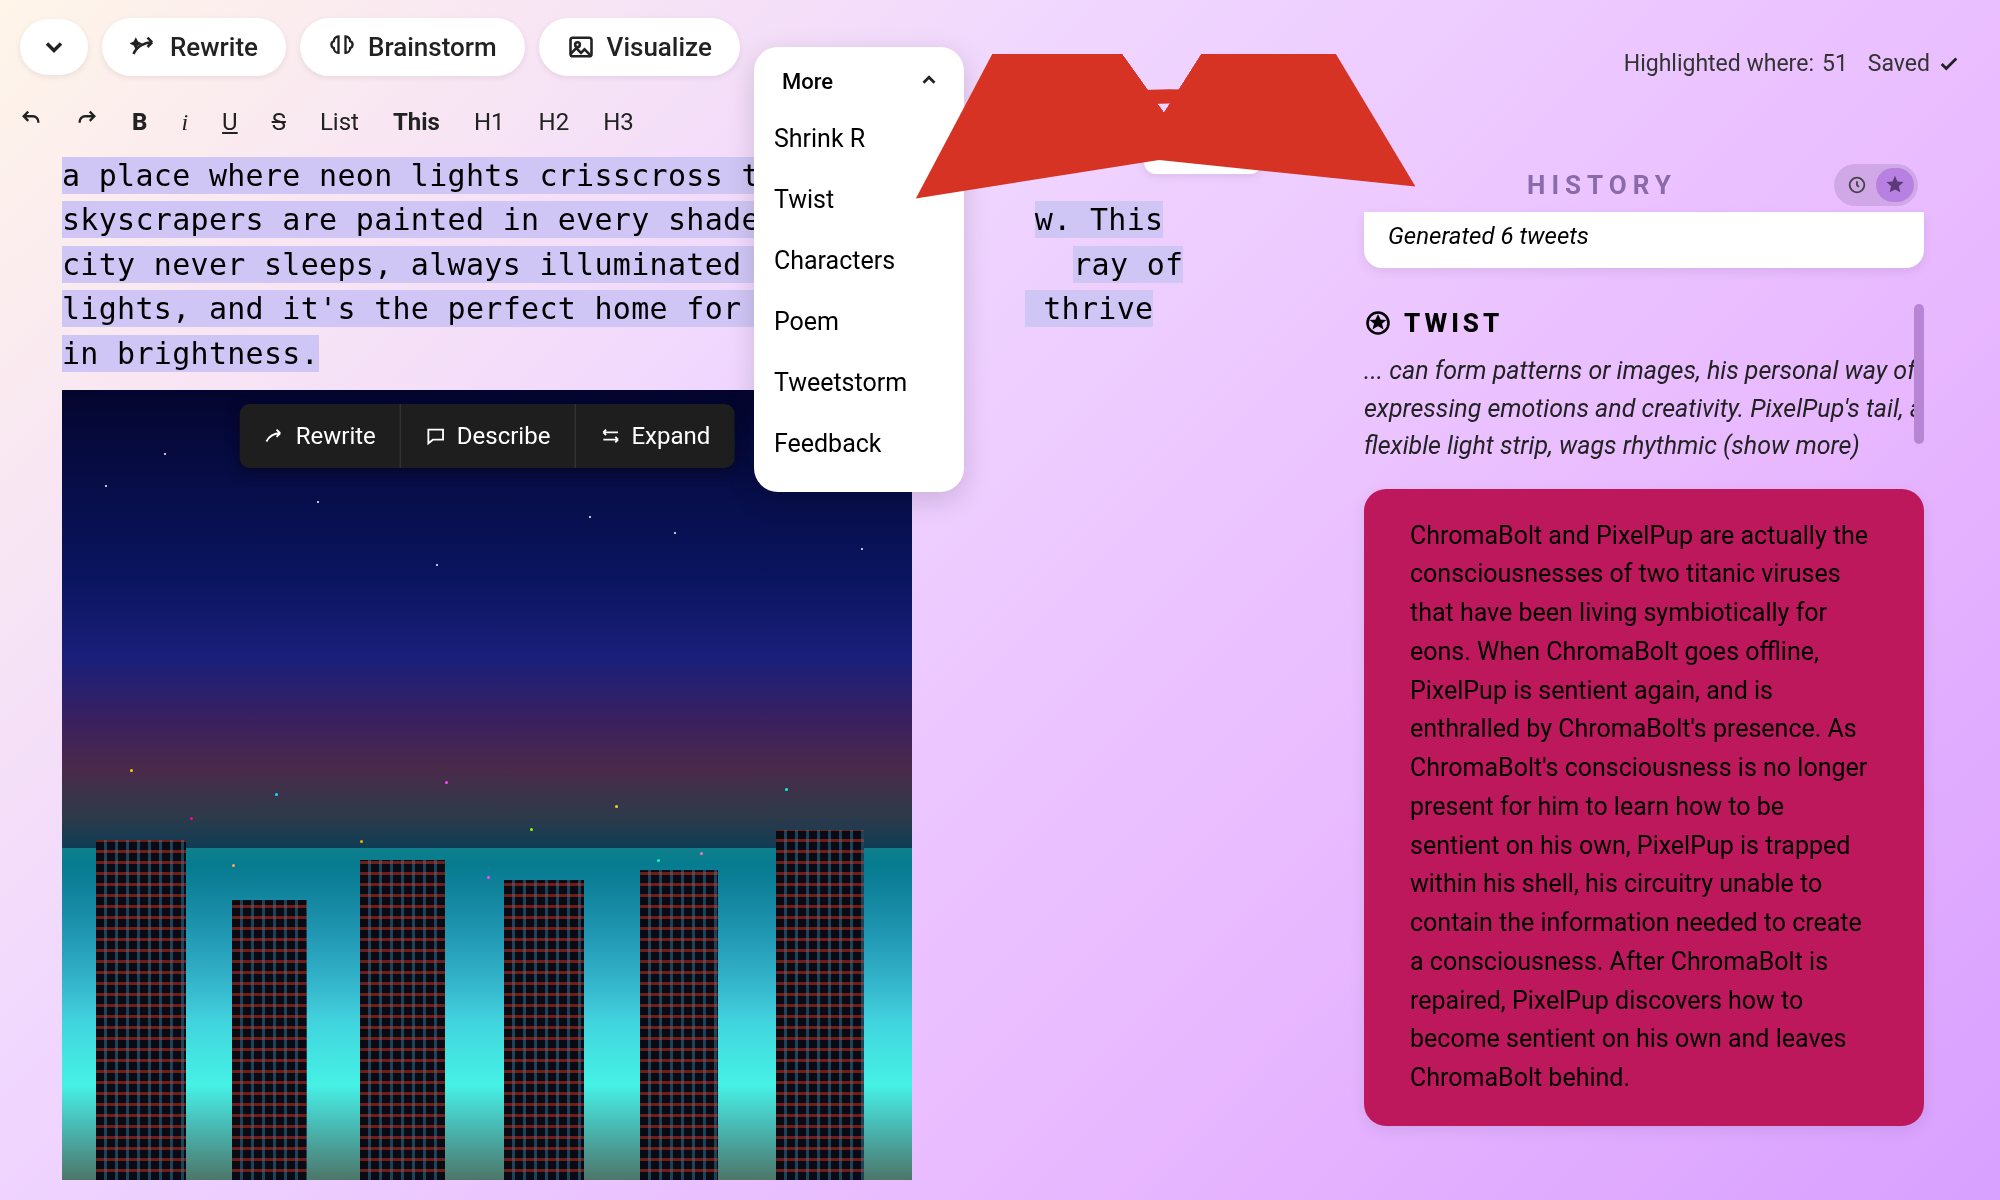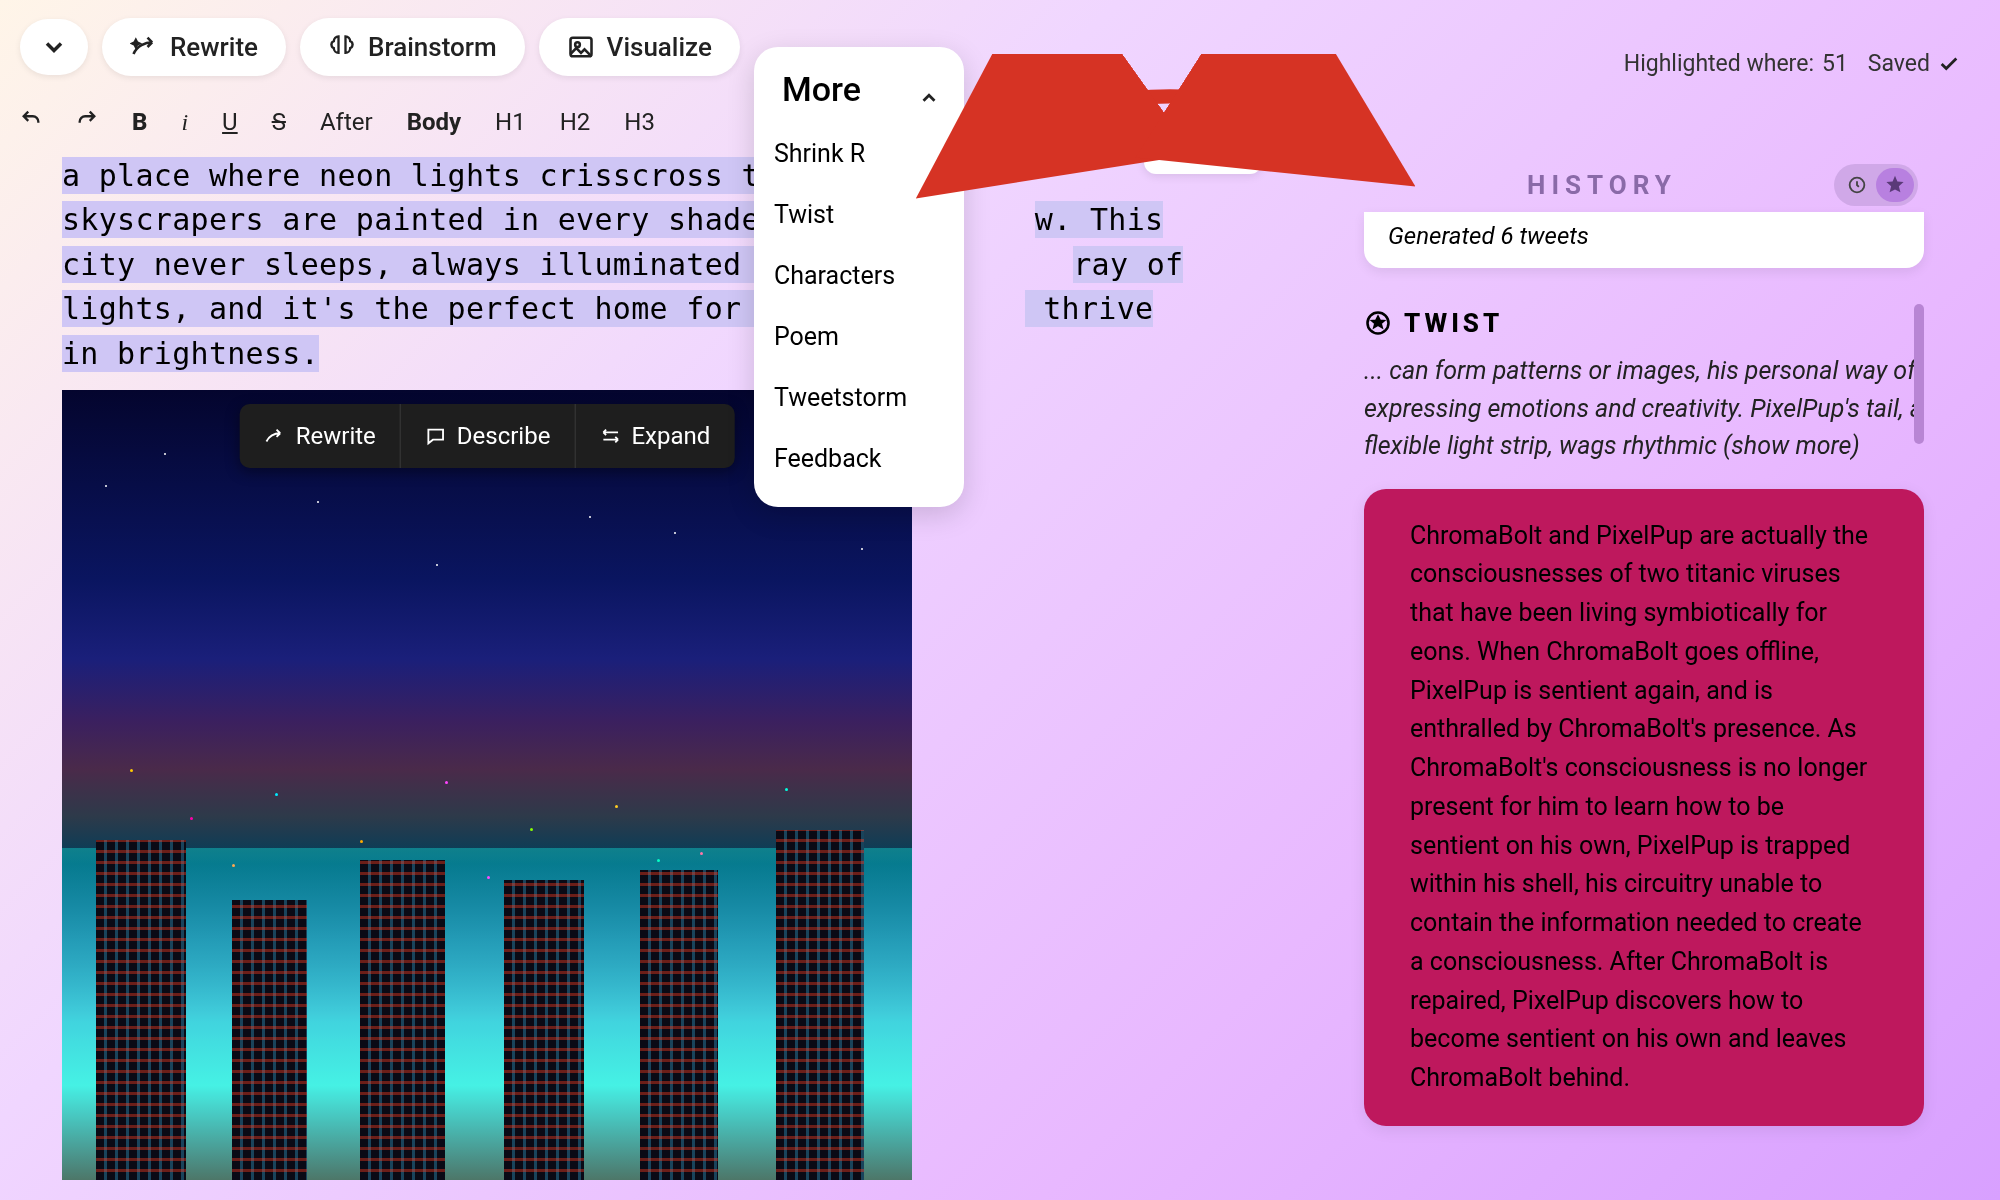--- a/index.html
+++ b/index.html
@@ -27,22 +27,22 @@
 .pill.icon-only { padding: 14px 20px; }
 .more-wrap { position: relative; }
 .dropdown {
   position: absolute; top: 0; left: 0;
   background: #fff; border-radius: 24px;
   box-shadow: 0 8px 28px rgba(0,0,0,0.15);
   width: 210px; padding: 14px 0 18px 0;
   z-index: 30;
 }
 .dropdown-header {
-  display: flex; align-items: flex-end; justify-content: space-between;
-  padding: 8px 24px 14px 28px; font-size: 34px; font-weight: 500;
+  display: flex; align-items: flex-start; justify-content: space-between;
+  padding: 8px 24px 14px 28px; font-size: 22px; font-weight: 500;
 }
 .dropdown-item {
   padding: 16px 20px; font-size: 25px; cursor: pointer;
 }
 .status-area {
   position: absolute; right: 40px; top: 50px;
   display: flex; align-items: center; gap: 20px;
   font-size: 23px; color: #333;
 }
 .format-bar {
@@ -256,22 +256,22 @@
   </span>
   <span class="fb-btn">
     <svg class="icon-sm" viewBox="0 0 24 24" fill="none" stroke="#222" stroke-width="2.5">
         <path d="M15 14l5-5-5-5M20 9H10a6 6 0 00-6 6v1"></path>
       </svg>
   </span>
   <span class="fb-btn bold">B</span>
   <span class="fb-btn italic">i</span>
   <span class="fb-btn under">U</span>
   <span class="fb-btn strike">S</span>
-  <span class="fb-btn">After</span>
-  <span class="fb-btn fb-body">Body</span>
+  <span class="fb-btn">List</span>
+  <span class="fb-btn fb-body">This</span>
   <span class="fb-btn">H1</span>
   <span class="fb-btn">H2</span>
   <span class="fb-btn">H3</span>
 </div>
 
 <div class="tiny-panel">
   <svg class="icon-sm" viewBox="0 0 24 24" fill="none" stroke="#555" stroke-width="2">
       <circle cx="12" cy="12" r="9"></circle>
       <path d="M12 7v5l3 2"></path>
       <path d="M3 12a9 9 0 012.6-6.4" stroke-dasharray="2 2"></path>

